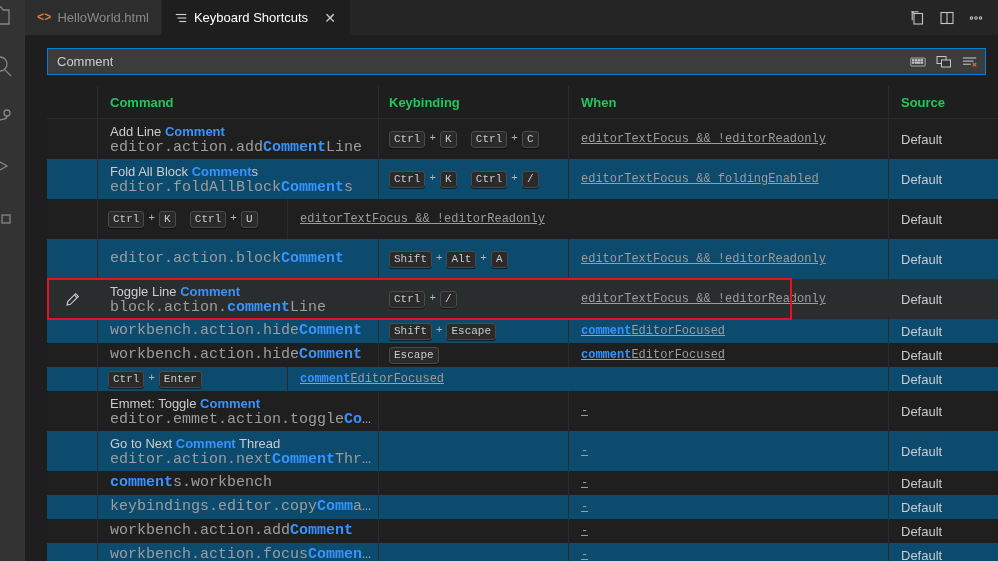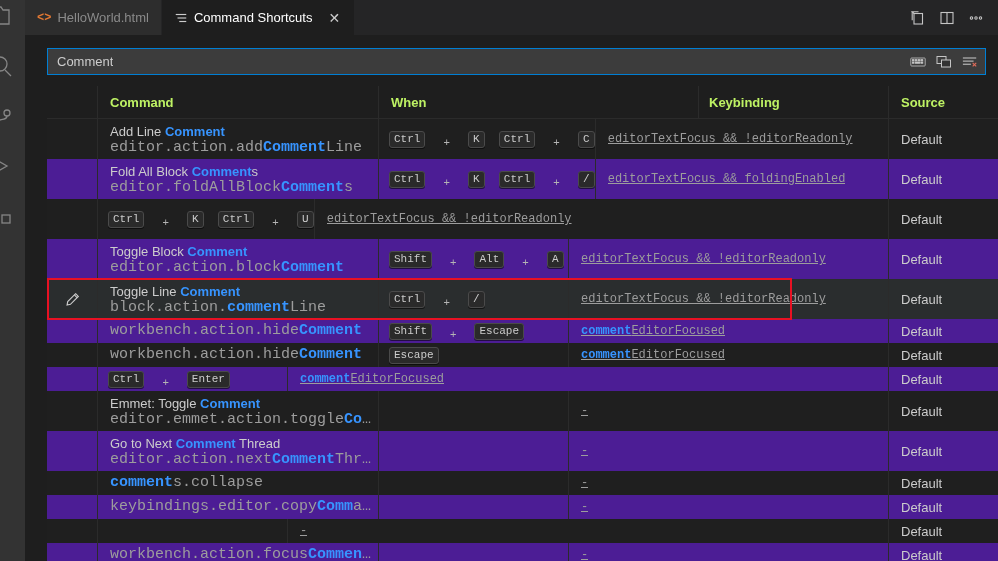--- a/index.html
+++ b/index.html
@@ -84,31 +84,31 @@
   .sicon { width: 19px; height: 19px; display: inline-flex; align-items: center; justify-content: center; cursor: pointer; }
   .sicon svg { width: 16px; height: 14px; }
 
   
   #kb-table { flex: 1 1 auto; margin-left: 22px; position: relative; overflow: hidden; }
   .row { display: flex; align-items: stretch; position: relative; }
 
   #table-head { height: 33px; background: #1e1e1e; border-bottom: 1px solid #2b2b2b; }
   #table-head .cell {
     display: flex; align-items: center;
-    font-size: 13px; font-weight: bold; color: #bef264;
+    font-size: 13px; font-weight: bold; color: #22c55e;
   }
 
   .c-gutter { flex: 0 0 50px; }
   .c-command { flex: 0 0 281px; border-left: 1px solid #2b2b2b; padding-left: 12px; }
   .c-key     { flex: 0 0 190px; border-left: 1px solid #2b2b2b; padding-left: 10px; }
   .c-when    { flex: 1 1 auto;  border-left: 1px solid #2b2b2b; padding-left: 12px; min-width: 0; }
   .c-source  { flex: 0 0 110px; border-left: 1px solid #2b2b2b; padding-left: 12px; }
 
   .data-row { background: #1f1f1f; }
-  .data-row.alt { background: #4c1d95; }
+  .data-row.alt { background: #0c4a6e; }
   .data-row.tall { min-height: 40px; }
   .data-row.short { min-height: 24px; }
   .data-row .cell { display: flex; align-items: center; }
   .data-row .c-command { flex-direction: column; align-items: flex-start; justify-content: center; padding-top: 2px; padding-bottom: 2px; }
 
   .cmd-title { font-size: 13px; color: #cccccc; line-height: 17px; white-space: nowrap; }
   .cmd-id {
     font-size: 15px; color: #9d9d9d; line-height: 16px;
     font-family: "Liberation Mono", monospace; white-space: nowrap;
     overflow: hidden; text-overflow: ellipsis; max-width: 262px;
@@ -117,21 +117,21 @@
   .cmd-title .hl { color: #3794ff; font-weight: bold; }
 
   .when-text {
     font-size: 12px; color: #9d9d9d;
     font-family: "Liberation Mono", monospace;
     white-space: nowrap; overflow: hidden; text-overflow: ellipsis; text-decoration: underline;
   }
   .source-text { font-size: 13px; color: #cccccc; }
 
   .keys { display: flex; align-items: center; flex-wrap: nowrap; }
-  .chord { display: flex; align-items: flex-end; gap: 14px; }
+  .chord { display: flex; align-items: flex-start; }
   .chord + .chord { margin-left: 14px; }
   .kbd {
     display: inline-flex; align-items: center; justify-content: center;
     min-width: 17px; height: 17px; padding: 0 4px;
     background: #2a2a2a; border: 1px solid #4a4a4a; border-radius: 3px;
     box-shadow: 0 1px 0 rgba(0,0,0,0.55);
     font-size: 11px; color: #cccccc;
     font-family: "Liberation Mono", monospace; line-height: 1;
   }
   .plus { font-size: 11px; color: #b5b5b5; padding: 0 4px; font-family: "Liberation Sans", sans-serif; }
@@ -207,21 +207,21 @@
       </div>
 
       <div class="tab active">
         <span class="tab-icon list-icon">
           <svg viewBox="0 0 16 16" fill="none" stroke="#cccccc" stroke-width="1.3">
             <line x1="2" y1="4" x2="14" y2="4"></line>
               <line x1="4" y1="8" x2="14" y2="8"></line>
               <line x1="6" y1="12" x2="14" y2="12"></line>
           </svg>
         </span>
-        <span>Command Shortcuts</span>
+        <span>Keyboard Shortcuts</span>
         <span class="tab-close">✕</span>
       </div>
 
       <div id="tabbar-spacer"></div>
 
       <div id="tabbar-actions">
         <span class="bar-icon">
           <svg viewBox="0 0 16 16">
               <rect x="4" y="3.5" width="8.5" height="10.5"></rect>
               <path d="M4 3.5L2.2 1.8h6.3"></path>
@@ -280,22 +280,22 @@
             </span>
           </div>
         </div>
       </div>
     </div>
 
     <div id="kb-table">
       <div class="row" id="table-head">
         <div class="cell c-gutter"></div>
         <div class="cell c-command">Command</div>
+        <div class="cell c-key">Keybinding</div>
         <div class="cell c-when">When</div>
-        <div class="cell c-key">Keybinding</div>
         <div class="cell c-source">Source</div>
       </div>
       <div id="table-body">
           <div class="row data-row tall ">
             <div class="cell c-gutter"></div>
             <div class="cell c-command">
               <div class="cmd-title"><span>Add Line </span><span class="hl">Comment</span></div>
               <div class="cmd-id"><span>editor.action.add</span><span class="hl">Comment</span><span>Line</span></div>
             </div>
             <div class="cell c-key">
@@ -365,21 +365,20 @@
             <div class="cell c-when">
               <span class="when-text"><span>editorTextFocus &amp;&amp; !editorReadonly</span></span>
             </div>
             <div class="cell c-source">
               <span class="source-text">Default</span>
             </div>
           </div>
           <div class="row data-row tall alt ">
             <div class="cell c-gutter"></div>
             <div class="cell c-command">
-              <div class="cmd-title"><span>Toggle Block </span><span class="hl">Comment</span></div>
               <div class="cmd-id"><span>editor.action.block</span><span class="hl">Comment</span></div>
             </div>
             <div class="cell c-key">
               <div class="keys">
                 <span class="chord">
                   <span class="kbd">Shift</span>
                   <span class="plus">+</span>
                   <span class="kbd">Alt</span>
                   <span class="plus">+</span>
                   <span class="kbd">A</span>
@@ -504,21 +503,21 @@
             <div class="cell c-when">
               <span class="when-text"><span>-</span></span>
             </div>
             <div class="cell c-source">
               <span class="source-text">Default</span>
             </div>
           </div>
           <div class="row data-row short ">
             <div class="cell c-gutter"></div>
             <div class="cell c-command">
-              <div class="cmd-id"><span class="hl">comment</span><span>s.collapse</span></div>
+              <div class="cmd-id"><span class="hl">comment</span><span>s.workbench</span></div>
             </div>
             <div class="cell c-key"></div>
             <div class="cell c-when">
               <span class="when-text"><span>-</span></span>
             </div>
             <div class="cell c-source">
               <span class="source-text">Default</span>
             </div>
           </div>
           <div class="row data-row short alt ">
@@ -529,20 +528,23 @@
             <div class="cell c-key"></div>
             <div class="cell c-when">
               <span class="when-text"><span>-</span></span>
             </div>
             <div class="cell c-source">
               <span class="source-text">Default</span>
             </div>
           </div>
           <div class="row data-row short ">
             <div class="cell c-gutter"></div>
+            <div class="cell c-command">
+              <div class="cmd-id"><span>workbench.action.add</span><span class="hl">Comment</span></div>
+            </div>
             <div class="cell c-key"></div>
             <div class="cell c-when">
               <span class="when-text"><span>-</span></span>
             </div>
             <div class="cell c-source">
               <span class="source-text">Default</span>
             </div>
           </div>
           <div class="row data-row short alt ">
             <div class="cell c-gutter"></div>

